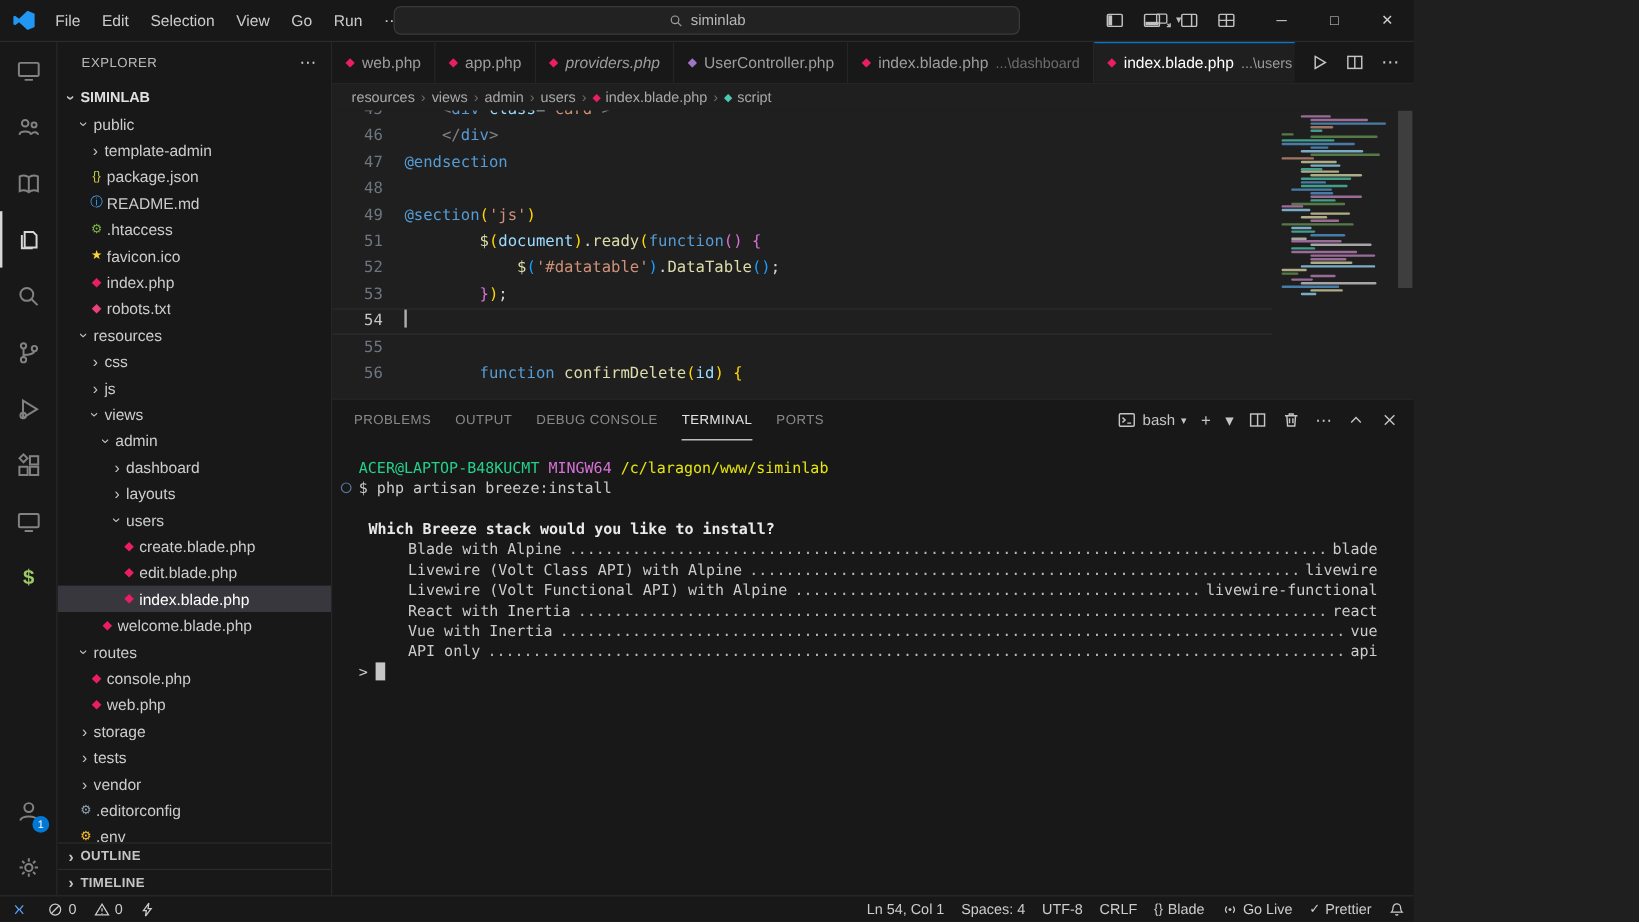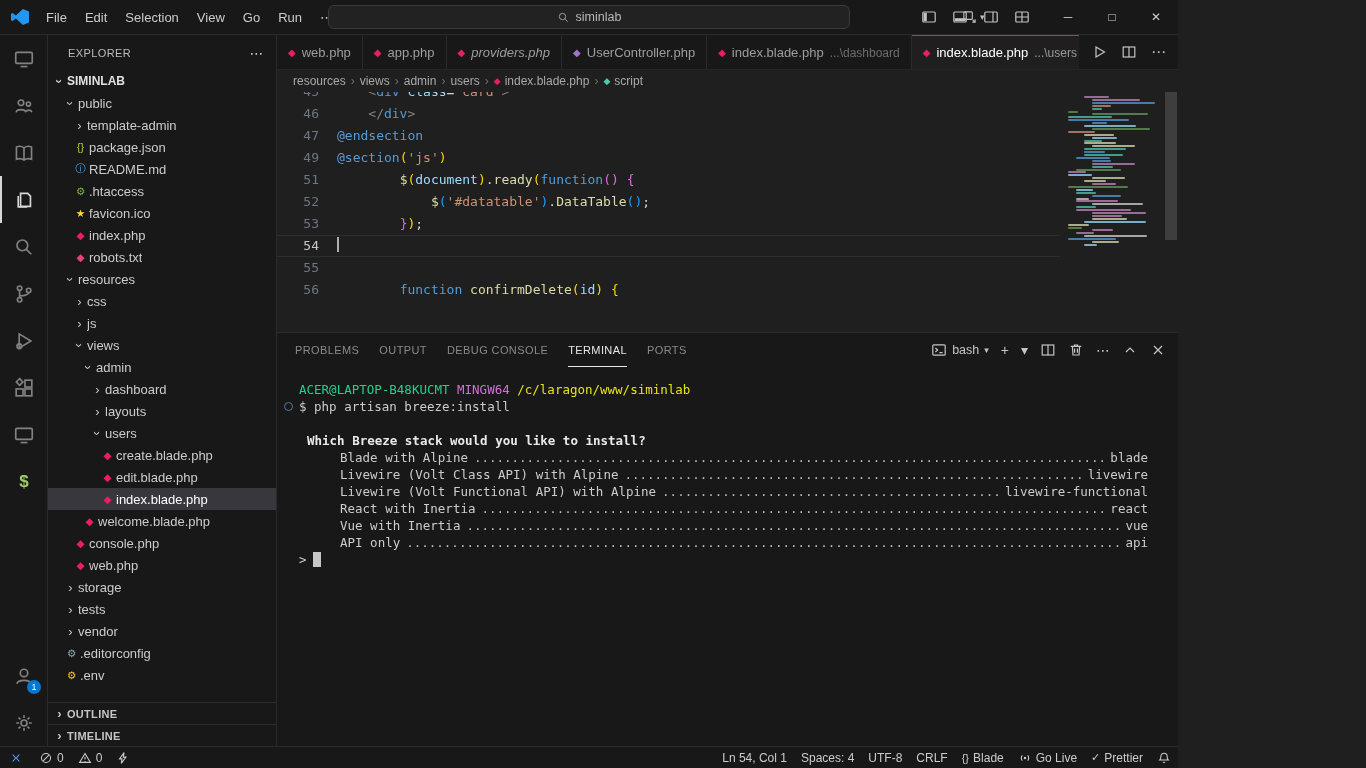--- a/index.html
+++ b/index.html
@@ -355,20 +355,24 @@
             <span class="tree-label">edit.blade.php</span>
           </div>
           <div class="tree-row selected" style="padding-left: 51px;">
             <span class="ficon" style="color: rgb(233, 30, 99);">◆</span>
             <span class="tree-label">index.blade.php</span>
           </div>
           <div class="tree-row" style="padding-left: 33px;">
             <span class="ficon" style="color: rgb(233, 30, 99);">◆</span>
             <span class="tree-label">welcome.blade.php</span>
           </div>
+          <div class="tree-row" style="padding-left: 15px;">
+            <span class="twisty open">›</span>
+            <span class="tree-label">routes</span>
+          </div>
           <div class="tree-row" style="padding-left: 24px;">
             <span class="ficon" style="color: rgb(233, 30, 99);">◆</span>
             <span class="tree-label">console.php</span>
           </div>
           <div class="tree-row" style="padding-left: 24px;">
             <span class="ficon" style="color: rgb(233, 30, 99);">◆</span>
             <span class="tree-label">web.php</span>
           </div>
           <div class="tree-row" style="padding-left: 15px;">
             <span class="twisty">›</span>
@@ -476,20 +480,24 @@
               <span class="ln">45</span>
               <span class="ltext"><span style="color: rgb(212, 212, 212);">    </span><span style="color: rgb(128, 128, 128);">&lt;</span><span style="color: rgb(86, 156, 214);">div</span><span style="color: rgb(212, 212, 212);"> </span><span style="color: rgb(156, 220, 254);">class</span><span style="color: rgb(212, 212, 212);">=</span><span style="color: rgb(206, 145, 120);">"card"</span><span style="color: rgb(128, 128, 128);">&gt;</span></span>
             </div>
             <div class="code-row">
               <span class="ln">46</span>
               <span class="ltext"><span style="color: rgb(212, 212, 212);">    </span><span style="color: rgb(128, 128, 128);">&lt;/</span><span style="color: rgb(86, 156, 214);">div</span><span style="color: rgb(128, 128, 128);">&gt;</span></span>
             </div>
             <div class="code-row">
               <span class="ln">47</span>
               <span class="ltext"><span style="color: rgb(86, 156, 214);">@endsection</span></span>
+            </div>
+            <div class="code-row">
+              <span class="ln">48</span>
+              <span class="ltext"></span>
             </div>
             <div class="code-row">
               <span class="ln">49</span>
               <span class="ltext"><span style="color: rgb(86, 156, 214);">@section</span><span style="color: rgb(255, 215, 0);">(</span><span style="color: rgb(206, 145, 120);">'js'</span><span style="color: rgb(255, 215, 0);">)</span></span>
             </div>
             <div class="code-row">
               <span class="ln">51</span>
               <span class="ltext"><span style="color: rgb(212, 212, 212);">        </span><span style="color: rgb(220, 220, 170);">$</span><span style="color: rgb(255, 215, 0);">(</span><span style="color: rgb(156, 220, 254);">document</span><span style="color: rgb(255, 215, 0);">)</span><span style="color: rgb(212, 212, 212);">.</span><span style="color: rgb(220, 220, 170);">ready</span><span style="color: rgb(255, 215, 0);">(</span><span style="color: rgb(86, 156, 214);">function</span><span style="color: rgb(218, 112, 214);">(</span><span style="color: rgb(218, 112, 214);">)</span><span style="color: rgb(212, 212, 212);"> </span><span style="color: rgb(218, 112, 214);">{</span></span>
             </div>
             <div class="code-row">

